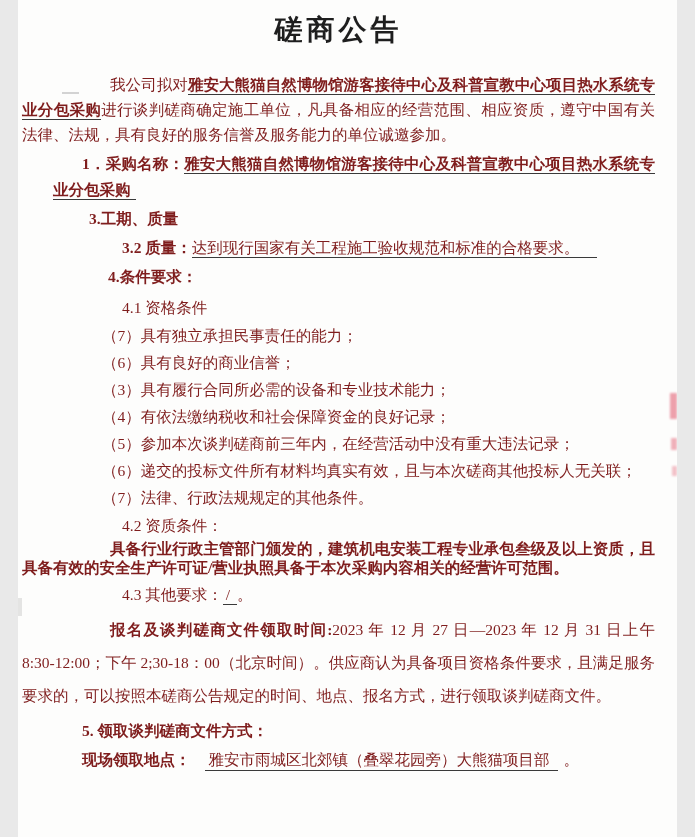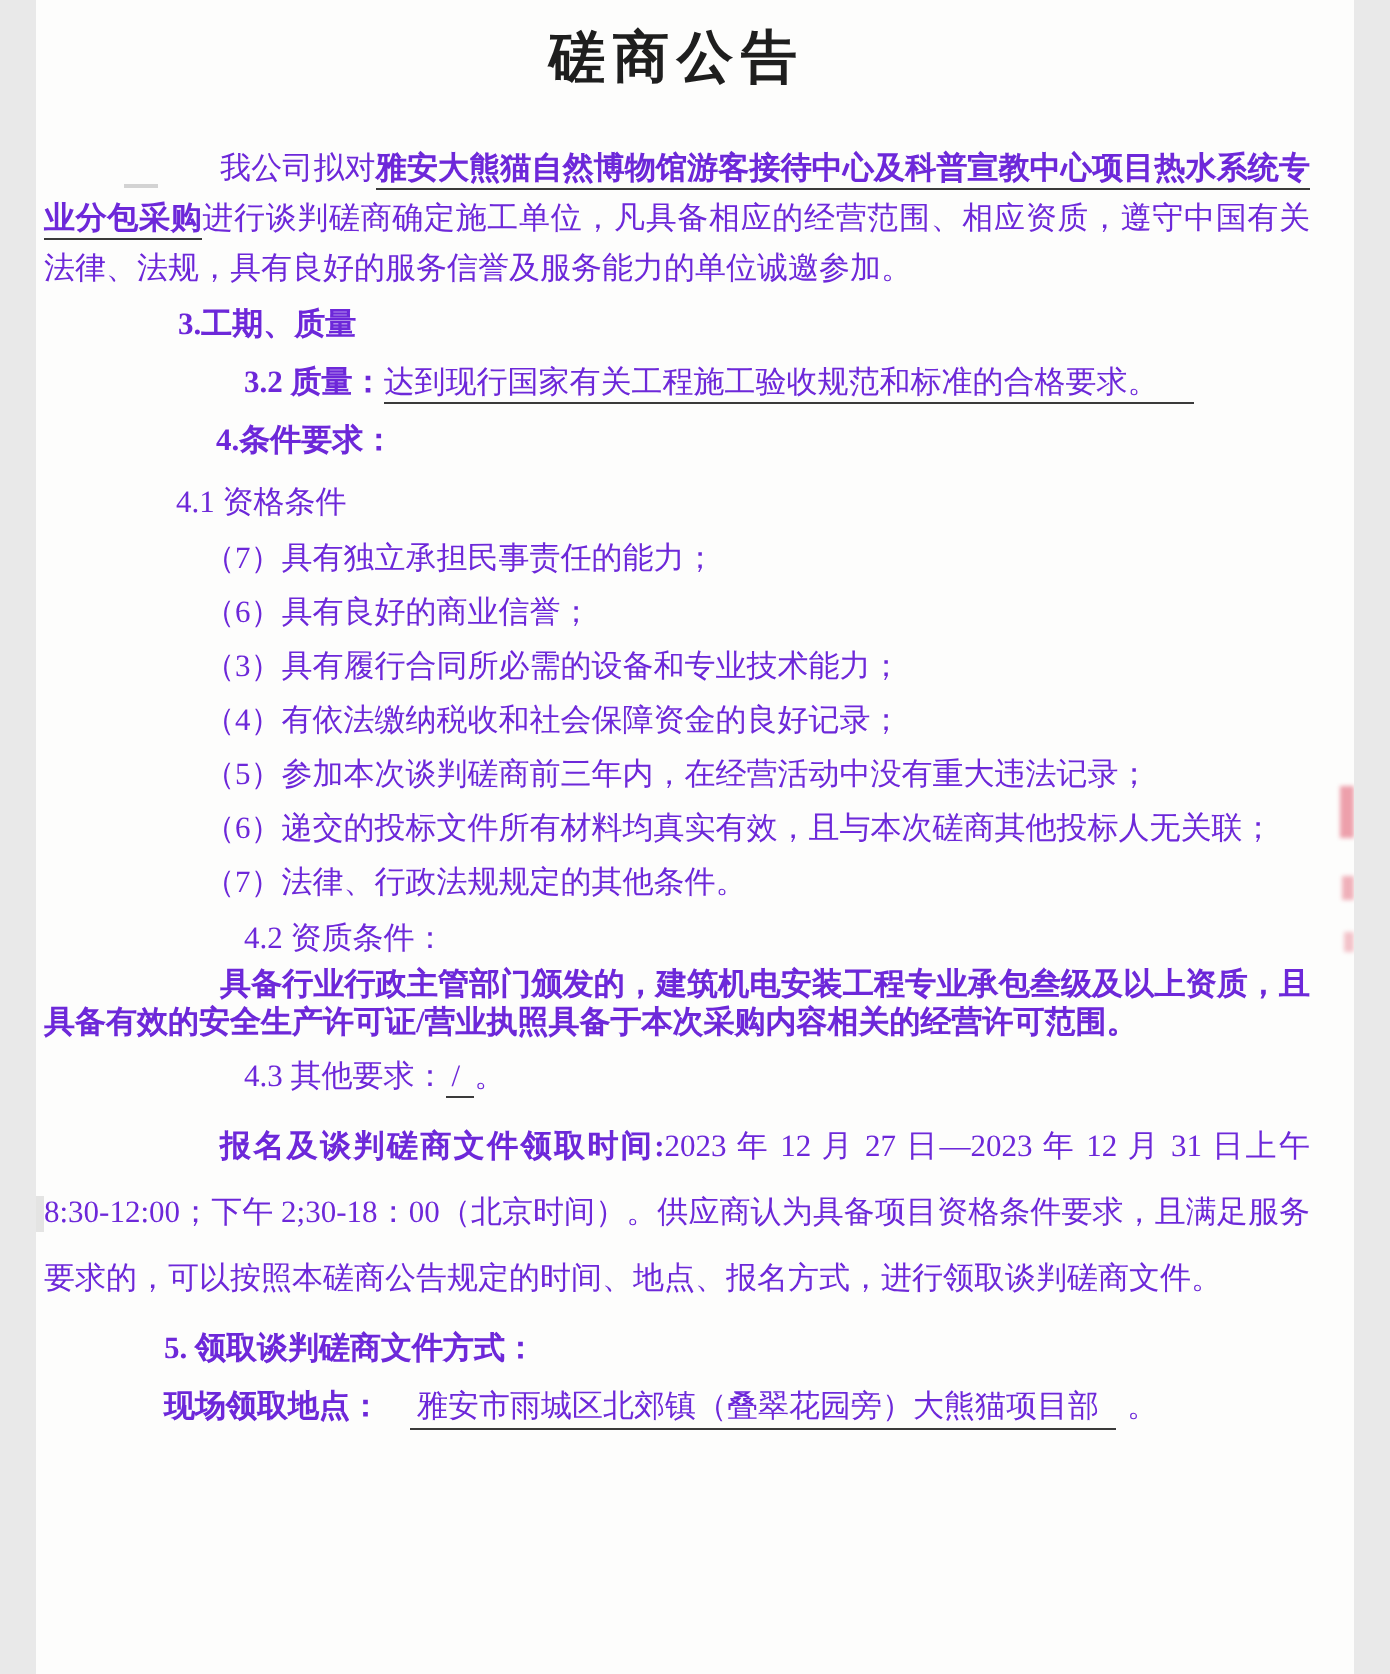--- a/index.html
+++ b/index.html
@@ -14,32 +14,32 @@
     font-family:"Liberation Serif","DejaVu Serif",serif;
     color:#262626;
   }
   .title{
     margin:0;text-align:center;
     font-size:28px;line-height:40px;font-weight:bold;
     letter-spacing:4px;color:#1e1e1e;
   }
   .p{
     margin:0;font-size:15.5px;line-height:26px;
-    text-align:justify;color:#6d28d9;
+    text-align:justify;color:#7f1d1d;
   }
   .lbl{font-weight:bold;}
   .u{border-bottom:1px solid #3a3a3a;padding-bottom:1px;}
   .b{font-weight:bold;}
   .intro{margin-top:22px;line-height:25px;text-indent:88px;}
   .sec1{margin-top:4px;margin-left:31px;text-indent:29px;line-height:26px;}
   .sec2{margin-top:2px;margin-left:60px;}
   .sec3{margin-top:3px;margin-left:67px;}
   .sub{margin-top:3px;margin-left:100px;}
   .sec4{margin-top:3px;margin-left:86px;}
-  .sub41{margin-top:5px;margin-left:66px;}
+  .sub41{margin-top:5px;margin-left:100px;}
   .q-item{margin-top:2px;margin-left:80px;line-height:25px;}
   .sub42{margin-top:3px;margin-left:100px;}
   .body42{margin-top:0;line-height:19px;text-indent:88px;font-weight:bold;}
   .sub43{margin-top:5px;margin-left:100px;}
   .notice{margin-top:5px;line-height:33px;text-indent:88px;}
   .sec5{margin-top:5px;margin-left:60px;line-height:27px;}
   .place{margin-top:2px;margin-left:60px;line-height:27px;}
   .pad-r{padding-right:18px;}
   .pad-s{padding-right:5px;}
   .slash-u{padding:0 7px 1px 3px;}
@@ -61,20 +61,21 @@
 </style>
 </head>
 <body>
 
 <div class="page">
 
   <h1 class="title">磋商公告</h1>
 
   <p class="p intro"><span>我公司拟对</span><span class="u b">雅安大熊猫自然博物馆游客接待中心及科普宣教中心项目热水系统专业分包采购</span><span>进行谈判磋商确定施工单位，凡具备相应的经营范围、相应资质，遵守中国有关法律、法规，具有良好的服务信誉及服务能力的单位诚邀参加。</span></p>
 
+  <p class="p sec1"><span class="lbl">1．采购名称：</span><span class="u b pad-s">雅安大熊猫自然博物馆游客接待中心及科普宣教中心项目热水系统专业分包采购</span></p>
 
 
   <p class="p sec3 lbl">3.工期、质量</p>
 
 
   <p class="p sub"><span class="lbl">3.2 质量：</span><span class="u pad-r">达到现行国家有关工程施工验收规范和标准的合格要求。</span></p>
 
   <p class="p sec4 lbl">4.条件要求：</p>
 
   <p class="p sub41">4.1 资格条件</p>

